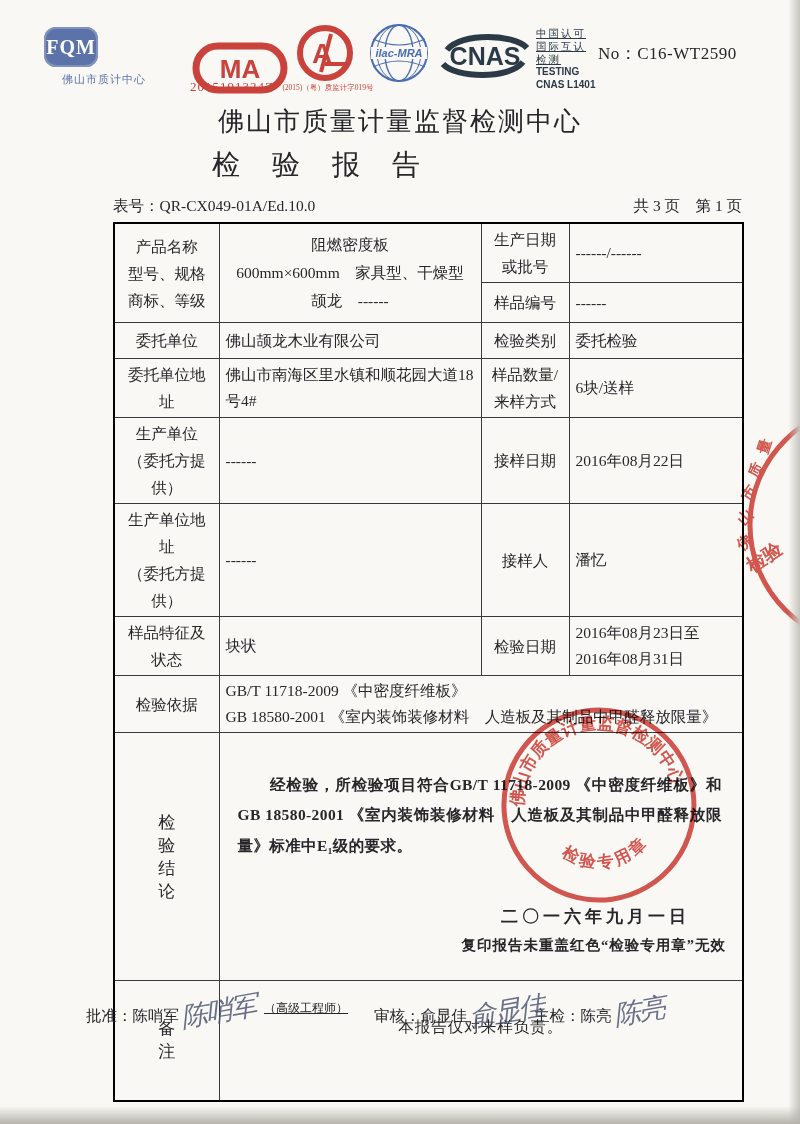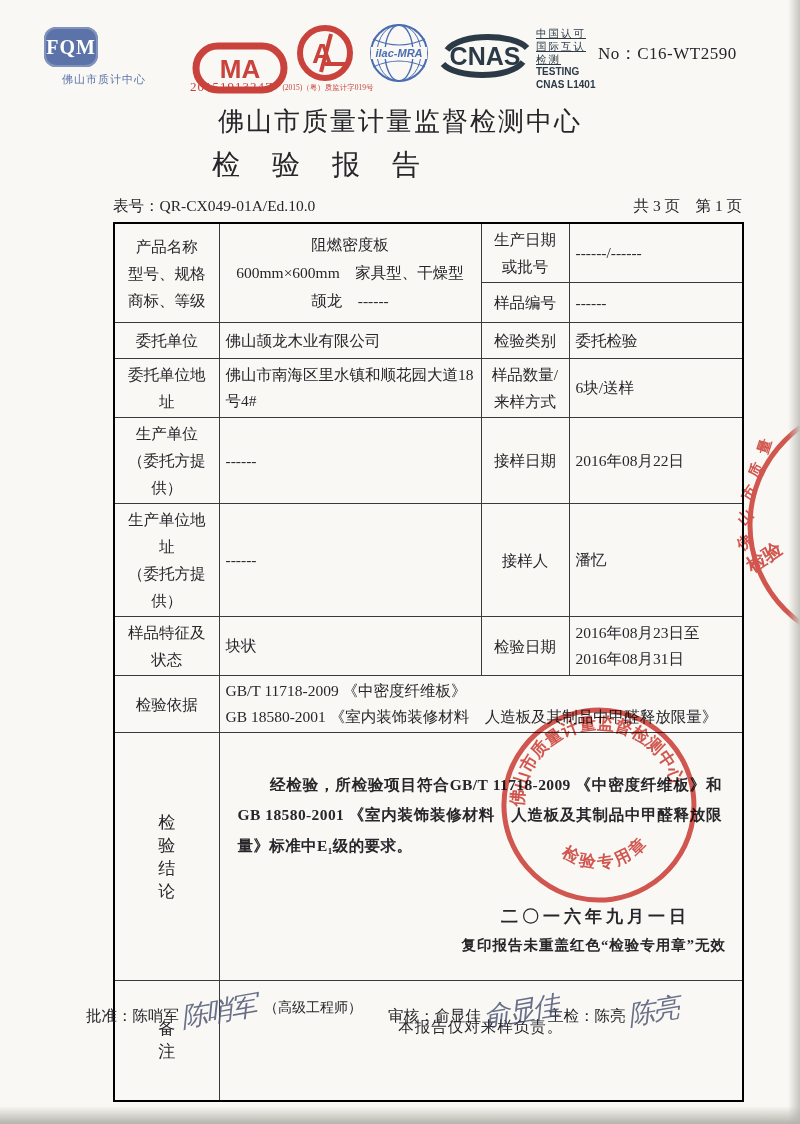--- a/index.html
+++ b/index.html
@@ -49,21 +49,21 @@
 
   
   .stamp-main{left:492px;top:698px;mix-blend-mode:multiply;opacity:.85;transform:rotate(-8deg);}
   .stamp-side{left:730px;top:420px;mix-blend-mode:multiply;opacity:.85;}
 
   
   .footer{left:86px;top:998px;width:710px;display:flex;align-items:center;font-size:15.5px;white-space:nowrap;}
   .sig{display:inline-block;font-size:27px;color:#454e6e;opacity:.8;letter-spacing:-2px;
        transform:rotate(-10deg) skewX(-16deg);position:relative;top:-5px;margin:0 4px;}
   .sig.s2{margin-right:-12px;}
-  .ftitle{font-size:14px;margin:0 10px 16px 2px;}
+  .ftitle{font-size:12px;margin:0 10px 16px 2px;text-decoration:underline;}
   .fgap{width:16px;display:inline-block;}
 
   
   .edge-right{right:0;top:0;width:12px;height:100%;
               background:linear-gradient(to right,rgba(198,196,190,0),#c6c4be);}
   .edge-bottom{left:0;bottom:0;width:100%;height:18px;
                background:linear-gradient(to bottom,rgba(189,187,180,0),#b5b3ac);}
 </style>
 </head>
 <body>

